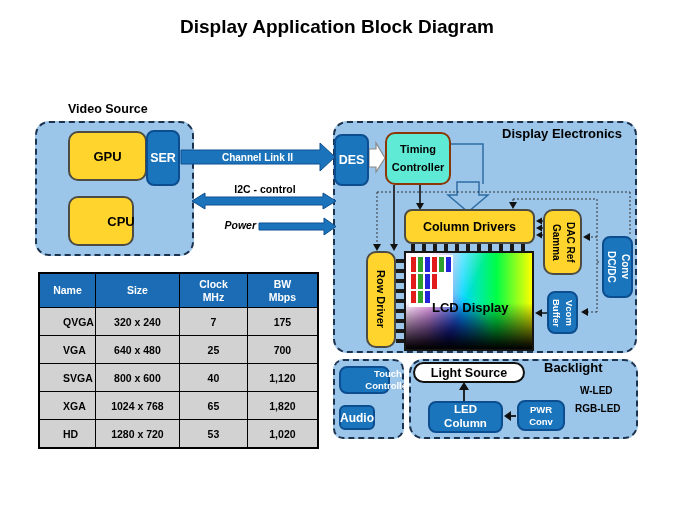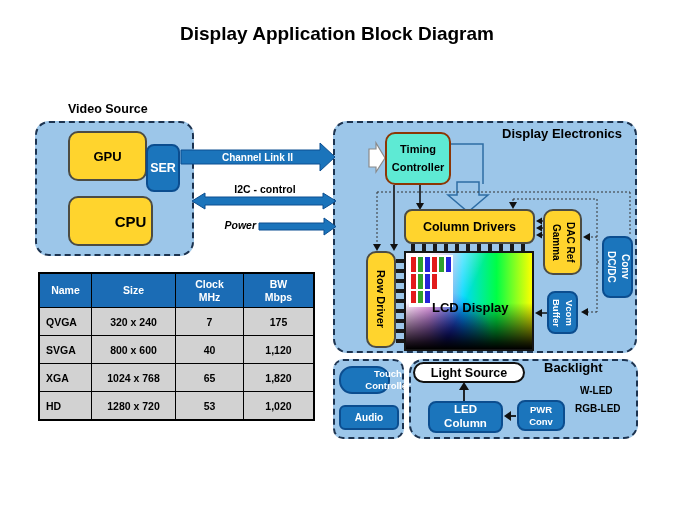--- a/index.html
+++ b/index.html
@@ -1,19 +1,19 @@
 <!DOCTYPE html>
 <html><head>
 <meta charset="utf-8">
 <style>
   html,body{margin:0;padding:0;background:#fff;}
   #stage{position:relative;width:674px;height:506px;background:#fff;
          font-family:"Liberation Sans",sans-serif;overflow:hidden;}
   .abs{position:absolute;}
-  #title{left:0;top:23px;width:674px;text-align:center;font-size:19px;font-weight:bold;color:#000;}
+  #title{left:0;top:16px;width:674px;text-align:center;font-size:19px;font-weight:bold;color:#000;}
   .panel{background:#9cc6e9;border:2px dashed #1c3350;border-radius:14px;box-sizing:border-box;}
   .seclabel{font-weight:bold;color:#000;}
   .box{box-sizing:border-box;display:flex;align-items:center;justify-content:center;
        text-align:center;font-weight:bold;}
   .yellow{background:#ffd42d;border:2px solid #4c4c44;color:#000;}
   .blue{background:#1b75bc;border:2px solid #0b4d8f;color:#fff;}
   .orange{background:#5eead4;border:2px solid #8c3605;color:#000;text-align:center;}
   .pre{white-space:pre-line;}
   .vt-lr{writing-mode:vertical-lr;text-orientation:sideways;white-space:pre-line;}
   .vt-rl{writing-mode:vertical-rl;text-orientation:sideways;white-space:pre-line;}
@@ -29,21 +29,21 @@
   #lcd-label{left:26px;top:47px;font-size:13px;font-weight:bold;color:#000;position:absolute;}
   #stripes{position:absolute;left:3px;top:2px;width:44px;height:52px;background:#fff;}
   .bar{position:absolute;width:5px;}
   .bar.r{background:#e21b1b;} .bar.g{background:#2ea12e;} .bar.b{background:#2424d8;}
   
   #restable{position:absolute;left:38px;top:272px;border-collapse:collapse;border:2px solid #000;
             font-size:10.5px;font-weight:bold;color:#000;}
   #restable th{background:#1b6cb5;color:#fff;border:1.5px solid #000;height:31px;
                line-height:1.2;white-space:pre-line;font-size:10.5px;}
   #restable td{background:#d2d2d2;border:1.5px solid #000;height:25px;text-align:center;}
-  #restable td.name{text-align:left;padding-left:6px;}
+  #restable td.name{text-align:left;padding-left:23px;}
 </style>
 </head>
 <body>
 
 <div id="stage">
 
   <div id="title" class="abs">Display Application Block Diagram</div>
 
   <div class="abs panel" style="left:35px;top:121px;width:159px;height:135px;"></div>
   <div class="abs panel" style="left:333px;top:121px;width:304px;height:232px;"></div>
@@ -150,28 +150,29 @@
     </g>
 
     <g fill="#111">
       <line x1="516" y1="416" x2="510" y2="416" stroke="#111" stroke-width="1.8"></line>
       <polygon points="504,416 511,411 511,421"></polygon>
     </g>
   </svg>
 
   <div class="abs seclabel" style="left:68px;top:102px;font-size:12.5px;">Video Source</div>
   <div class="abs box yellow" style="left:68px;top:131px;width:79px;height:50px;border-radius:10px;font-size:13px;">GPU</div>
-  <div class="abs box yellow" style="left:68px;top:196px;width:85px;height:50px;border-radius:10px;font-size:15px;padding-left:40px;">CPU</div>
-  <div class="abs box blue" style="left:146px;top:144px;width:34px;height:48px;border-radius:8px;font-size:12.5px;">SER</div>
+  <div class="abs box yellow" style="left:68px;top:196px;width:66px;height:50px;border-radius:10px;font-size:13px;padding-left:40px;">CPU</div>
+  <div class="abs box blue" style="left:146px;top:130px;width:34px;height:56px;border-radius:8px;font-size:12.5px;">SER</div>
 
   <div class="abs arrlabel" style="left:195px;top:151px;width:125px;height:21px;line-height:13px;text-align:center;color:#fff;font-size:10px;">Channel Link II</div>
   <div class="abs arrlabel" style="left:200px;top:183px;width:130px;text-align:center;font-size:10.5px;">I2C - control</div>
   <div class="abs arrlabel" style="left:178px;top:219px;width:78px;text-align:right;font-size:10.5px;font-style:italic;">Power</div>
 
   <div class="abs seclabel" style="left:490px;top:126px;width:132px;text-align:right;font-size:13px;">Display Electronics</div>
+  <div class="abs box blue" style="left:334px;top:134px;width:35px;height:52px;border-radius:8px;font-size:12.5px;">DES</div>
   <div class="abs box orange pre" style="left:385px;top:132px;width:66px;height:53px;border-radius:10px;font-size:11px;line-height:1.6;">Timing
 Controller</div>
   <div class="abs box yellow" style="left:404px;top:209px;width:131px;height:35px;border-radius:8px;font-size:12.5px;">Column Drivers</div>
   <div class="abs box yellow" style="left:543px;top:209px;width:39px;height:66px;border-radius:10px;">
     <span class="vt-lr" style="font-size:10px;line-height:1.45;">Gamma
 DAC Ref</span>
   </div>
   <div class="abs box yellow" style="left:366px;top:251px;width:30px;height:97px;border-radius:10px;">
     <span class="vt-lr" style="font-size:11px;">Row Driver</span>
   </div>
@@ -195,23 +196,23 @@
   </div>
   <div class="abs box blue" style="left:547px;top:291px;width:31px;height:43px;border-radius:8px;">
     <span class="vt-rl" style="font-size:9.5px;line-height:1.4;">Vcom
 Buffer</span>
   </div>
   <div class="abs box blue" style="left:602px;top:236px;width:31px;height:62px;border-radius:8px;">
     <span class="vt-lr" style="font-size:10px;line-height:1.4;">DC/DC
 Conv</span>
   </div>
 
-  <div class="abs box blue pre" style="left:339px;top:366px;width:41px;height:28px;border-radius:13px;font-size:9.5px;line-height:1.25;padding-left:47px;">Touch
+  <div class="abs box blue pre" style="left:339px;top:366px;width:41px;height:28px;border-radius:8px;font-size:9.5px;line-height:1.25;padding-left:47px;">Touch
 Controller</div>
-  <div class="abs box blue" style="left:339px;top:405px;width:60px;height:25px;border-radius:6px;font-size:10px;">Audio</div>
+  <div class="abs box blue" style="left:339px;top:405px;width:36px;height:25px;border-radius:6px;font-size:12px;">Audio</div>
 
   <div class="abs seclabel" style="left:544px;top:360px;font-size:13px;">Backlight</div>
   <div class="abs box" style="left:413px;top:362px;width:112px;height:21px;background:#fff;border:2px solid #111;border-radius:12px;font-size:12.5px;color:#000;">Light Source</div>
   <div class="abs box blue pre" style="left:428px;top:401px;width:75px;height:32px;border-radius:8px;font-size:11.5px;line-height:1.2;">LED
 Column</div>
   <div class="abs box blue pre" style="left:517px;top:400px;width:48px;height:31px;border-radius:8px;font-size:9.5px;line-height:1.25;">PWR
 Conv</div>
   <div class="abs arrlabel" style="left:580px;top:385px;font-size:10px;">W-LED</div>
   <div class="abs arrlabel" style="left:575px;top:403px;font-size:10px;">RGB-LED</div>
 
@@ -225,20 +226,26 @@
       <th style="width:67px;">BW
 Mbps</th>
     </tr>
     <tr>
       <td class="name">QVGA</td>
       <td>320 x 240</td>
       <td>7</td>
       <td>175</td>
     </tr>
     <tr>
+      <td class="name">VGA</td>
+      <td>640 x 480</td>
+      <td>25</td>
+      <td>700</td>
+    </tr>
+    <tr>
       <td class="name">SVGA</td>
       <td>800 x 600</td>
       <td>40</td>
       <td>1,120</td>
     </tr>
     <tr>
       <td class="name">XGA</td>
       <td>1024 x 768</td>
       <td>65</td>
       <td>1,820</td>

